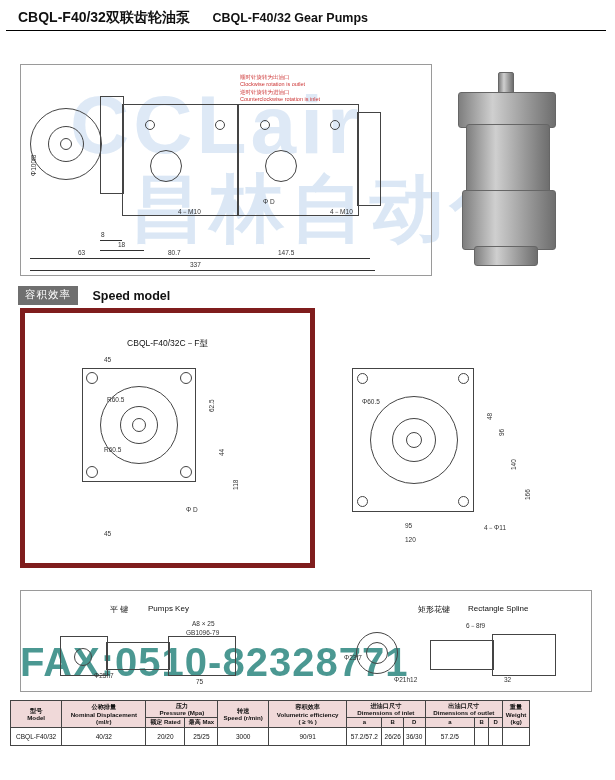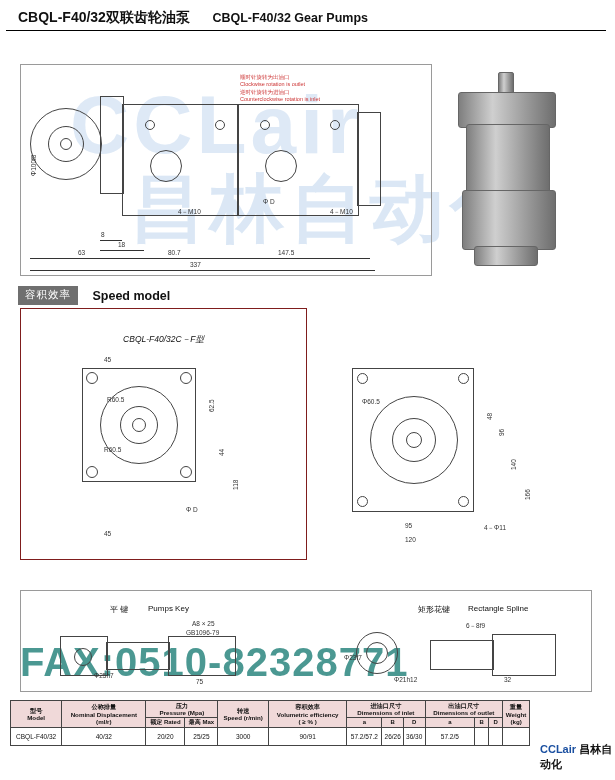--- a/index.html
+++ b/index.html
@@ -48,21 +48,21 @@
   .cap{position:absolute;font-size:8px;color:#111;}
 
   .circ{position:absolute;border:1px solid #444;border-radius:50%;}
   .rect{position:absolute;border:1px solid #444;}
 
   
   .photo{position:absolute;left:440px;top:72px;width:152px;height:195px;}
   .photo .body{position:absolute;background:linear-gradient(90deg,#7f7f7f,#cfcfcf 35%,#9a9a9a 70%,#6e6e6e);border:1px solid #666;border-radius:3px;}
 
   
-  .panel{position:absolute;border:1px solid #7f1d1d;font-style:italic;}
+  .panel{position:absolute;border:5px solid #7f1d1d;}
   .panelTitle{position:absolute;font-size:8.5px;text-align:center;width:100%;}
 
   
   table{border-collapse:collapse;position:absolute;left:10px;top:700px;width:520px;}
   th,td{border:1px solid #444;font-size:6.5px;text-align:center;padding:1px 0;color:#111;}
   th{background:#f0d9d9;font-size:6.2px;line-height:1.15;}
   .th-sub{background:#f0d9d9;font-size:6px;}
   td{height:15px;background:#fff;}
   .brand{position:absolute;left:540px;top:742px;font-size:11px;font-weight:bold;color:#111;}
   .brand .c{color:#1a4fa0;}
@@ -261,18 +261,14 @@
         <td>26/26</td>
         <td>36/30</td>
         <td>57.2/5</td>
         <td></td>
         <td></td>
         <td></td>
       </tr>
     </tbody>
   </table>
 
-  <div class="brand">
-    <span class="c">CCLair</span>
-    <span>昌林自动化</span>
-  </div>
 
 </div>
 
 </body></html>

